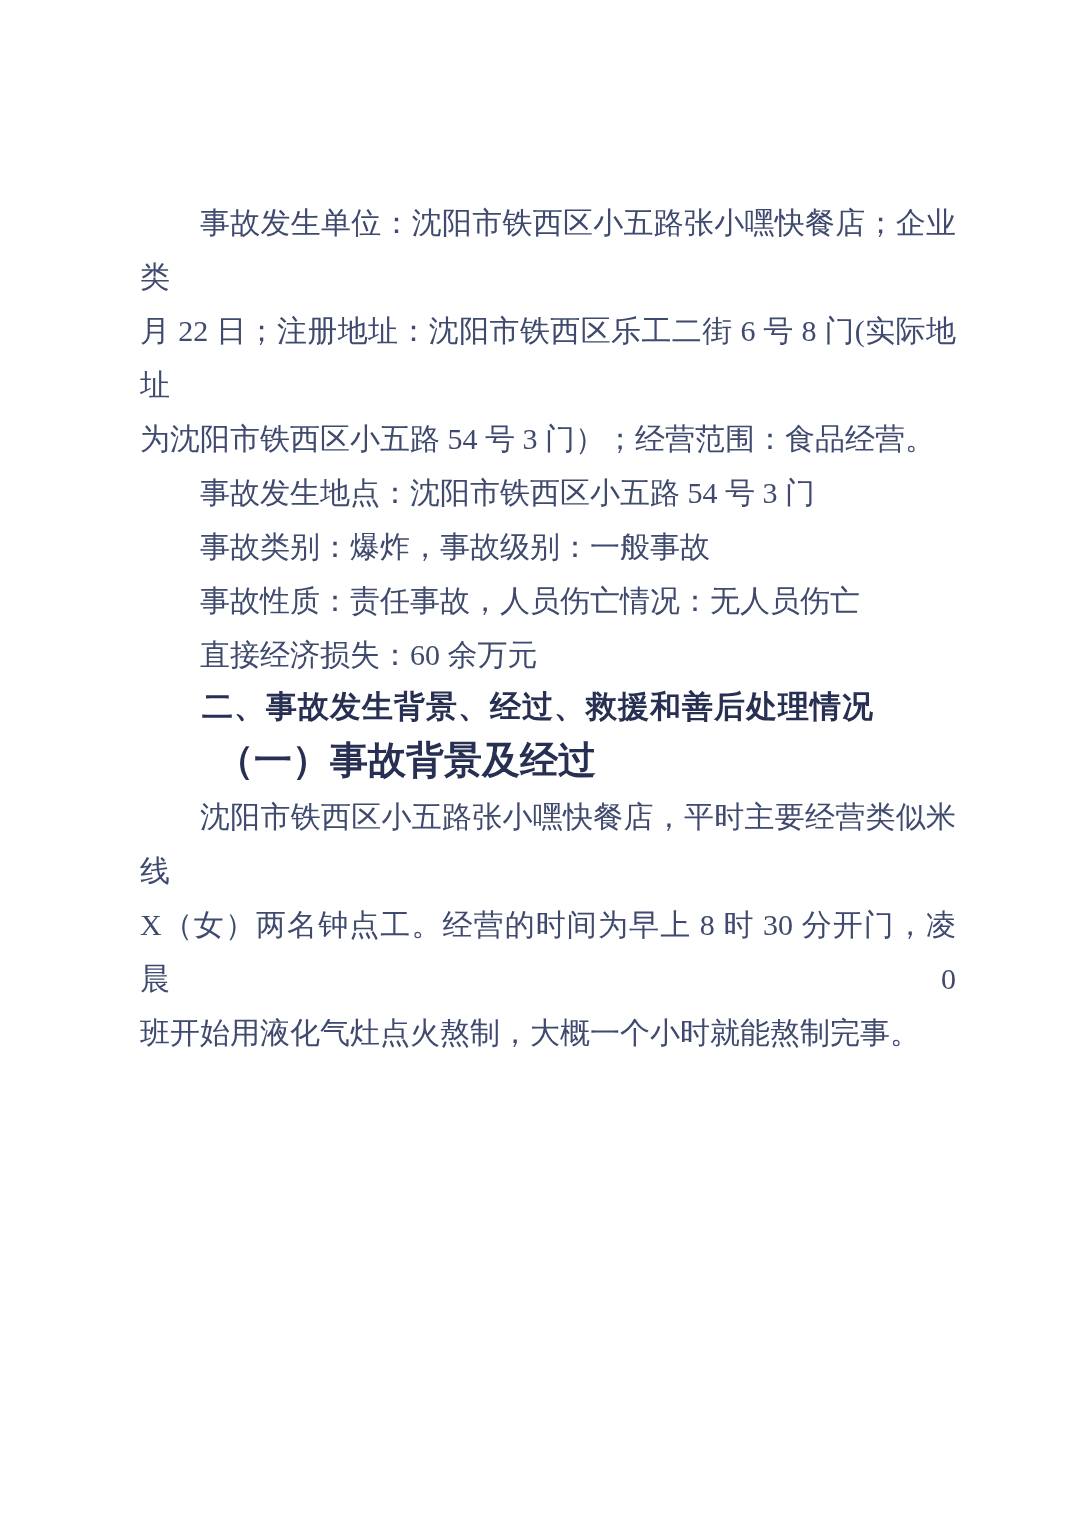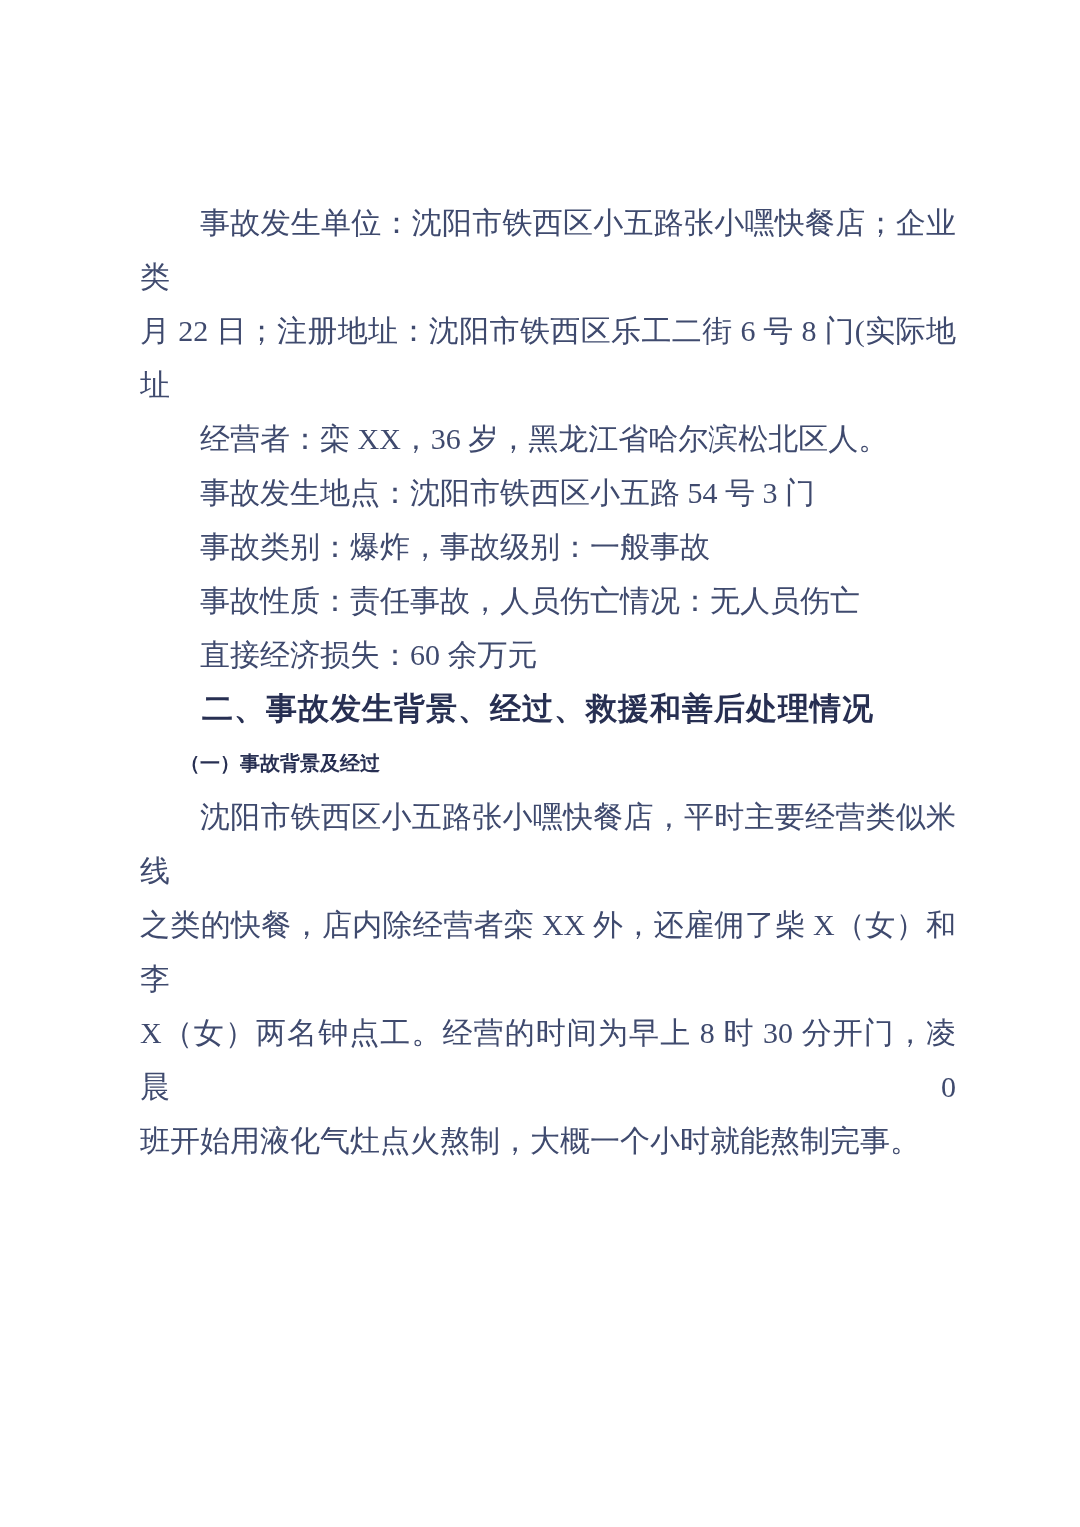--- a/index.html
+++ b/index.html
@@ -25,62 +25,61 @@
     text-align: justify;
     text-align-last: left;
     white-space: normal;
   }
   .ln.j {
     text-align: justify;
     text-align-last: justify;
   }
   .indent { text-indent: 2em; }
   .h1 {
-    font-family: Liberation Sans, sans-serif;
+    font-family: Liberation Mono, monospace;
     font-weight: 700;
     font-size: 31px;
     color: var(--heading-color, #272f52);
     letter-spacing: 1px;
   }
   .h2 {
-    font-family: Liberation Sans, sans-serif;
+    font-family: Liberation Mono, monospace;
     font-weight: 700;
-    font-size: 20px;
+    font-size: 38px;
     color: var(--heading-color, #272f52);
   }
   .footer {
     position: absolute;
     left: 138px;
     top: 1372px;
     font-size: 27px;
     letter-spacing: 10px;
     color: var(--pagenum-color, #4f5464);
     font-family: "Liberation Serif", "DejaVu Serif", serif;
   }
 </style>
 </head>
 <body>
 
 <div class="page">
   <div class="body-text">
 
     <div class="ln indent j">事故发生单位：沈阳市铁西区小五路张小嘿快餐店；企业类</div>
     <div class="ln j">月 22 日；注册地址：沈阳市铁西区乐工二街 6 号 8 门(实际地址</div>
+    <div class="ln">为沈阳市铁西区小五路 54 号 3 门）；经营范围：食品经营。</div>
 
-    <div class="ln indent">经营者：栾 XX，36 岁，黑龙江省哈尔滨松北区人。</div>
     <div class="ln indent">事故发生地点：沈阳市铁西区小五路 54 号 3 门</div>
     <div class="ln indent">事故类别：爆炸，事故级别：一般事故</div>
     <div class="ln indent">事故性质：责任事故，人员伤亡情况：无人员伤亡</div>
     <div class="ln indent">直接经济损失：60 余万元</div>
 
     <div class="ln indent h1">二、事故发生背景、经过、救援和善后处理情况</div>
 
     <div class="ln indent h2">（一）事故背景及经过</div>
 
     <div class="ln indent j">沈阳市铁西区小五路张小嘿快餐店，平时主要经营类似米线</div>
-    <div class="ln j">之类的快餐，店内除经营者栾 XX 外，还雇佣了柴 X（女）和李</div>
     <div class="ln j">X（女）两名钟点工。经营的时间为早上 8 时 30 分开门，凌晨 0</div>
     <div class="ln">班开始用液化气灶点火熬制，大概一个小时就能熬制完事。</div>
 
   </div>
 
   <div class="footer">– 2 –</div>
 </div>
 
 </body></html>

